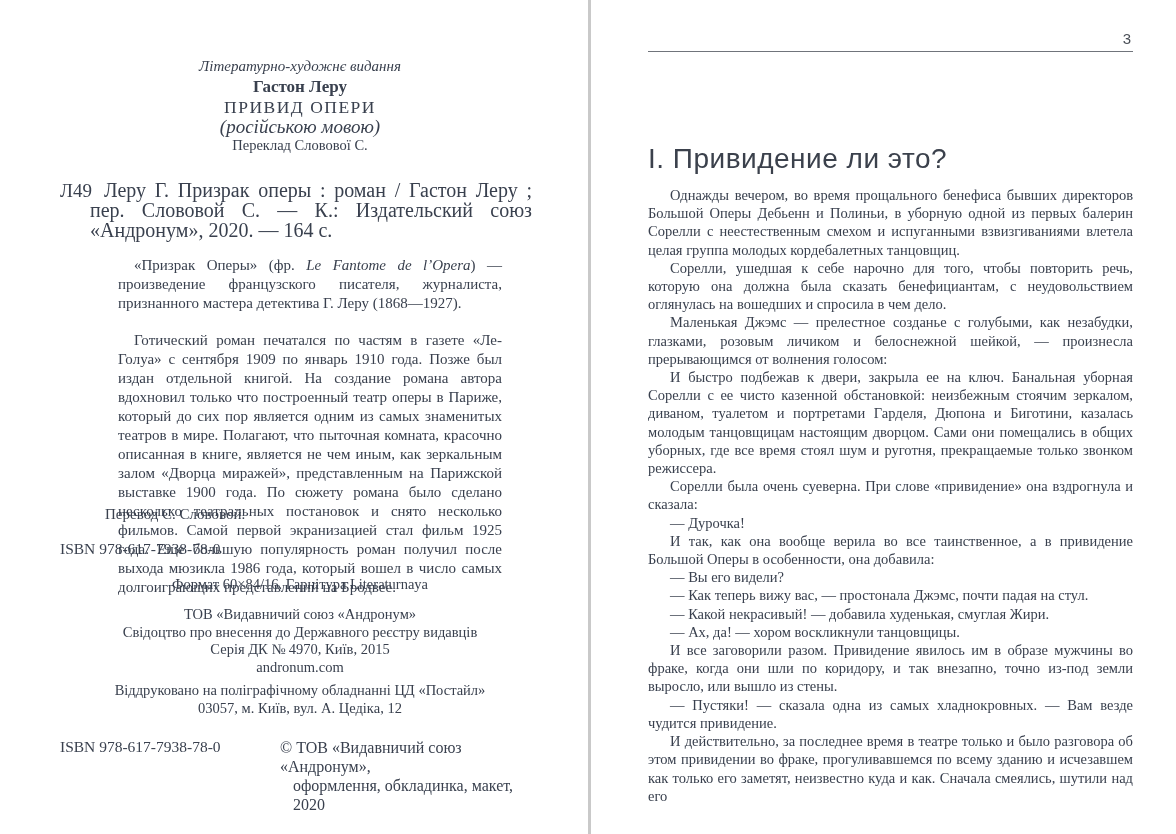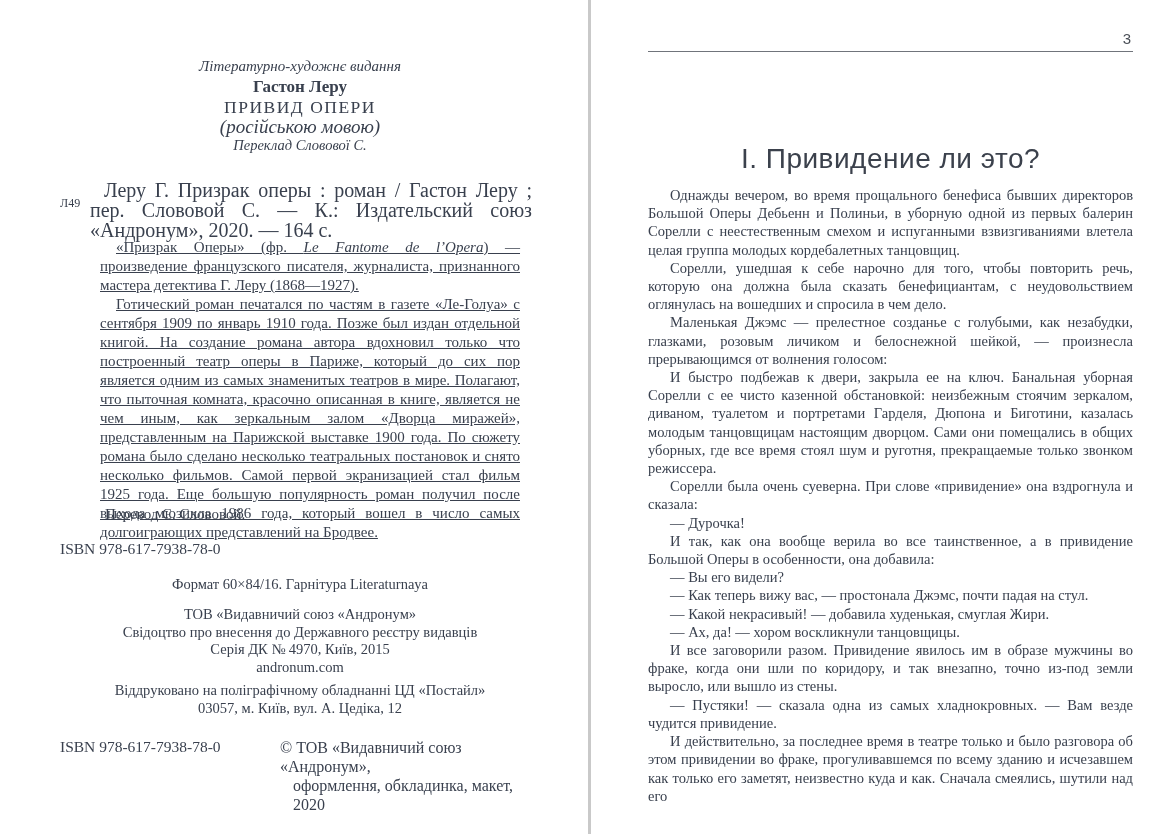--- a/index.html
+++ b/index.html
@@ -54,56 +54,54 @@
     font-size: 17.5px;
     line-height: 21px;
     letter-spacing: 1.5px;
   }
   .lp-lang-note {
     font-style: italic;
     font-size: 19px;
     line-height: 18px;
   }
   .lp-translator {
-    font-style: italic;
     font-size: 14.5px;
     line-height: 18px;
   }
   .lp-catalog {
     position: absolute;
     top: 180px;
     left: 0;
     width: 472px;
   }
   .lp-catalog-label {
     position: absolute;
     left: 0;
-    top: 16px;
-    font-size: 12px;
+    top: 0;
+    font-size: 19px;
   }
   .lp-catalog-text {
     margin: 0 0 0 30px;
     font-size: 20px;
     line-height: 20px;
     text-align: justify;
     text-indent: 14px;
   }
   .lp-annotation {
     position: absolute;
     top: 238px;
     left: 40px;
     width: 420px;
     font-size: 15px;
     line-height: 19px;
     text-align: justify;
   }
   .lp-annotation p {
-    margin: 0;
+    margin: 18px;
     text-indent: 16px;
-    text-decoration: underline;
   }
   .lp-translation-credit {
     position: absolute;
     top: 506px;
     left: 45px;
     font-size: 15px;
   }
   .lp-isbn-top {
     position: absolute;
     top: 540px;
@@ -182,21 +180,20 @@
     color: #4a4f57;
   }
   .rp-page-number {
     padding-right: 2px;
   }
   .rp-chapter-title {
     position: absolute;
     top: 143px;
     left: 0;
     width: 100%;
-    text-align: center;
     font-family: "Liberation Sans", "DejaVu Sans", sans-serif;
     font-weight: 300;
     font-size: 28px;
     letter-spacing: 0.5px;
     color: #3b414c;
   }
   .rp-body {
     position: absolute;
     top: 186px;
     left: 0;

